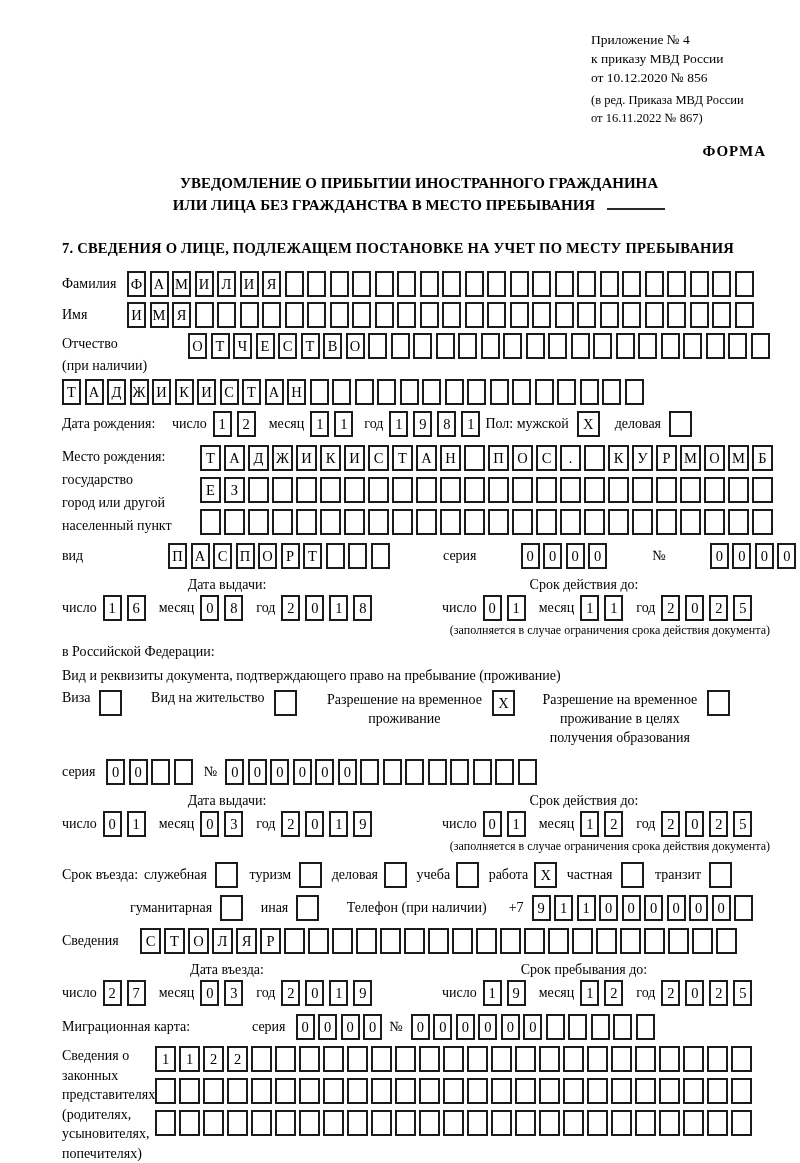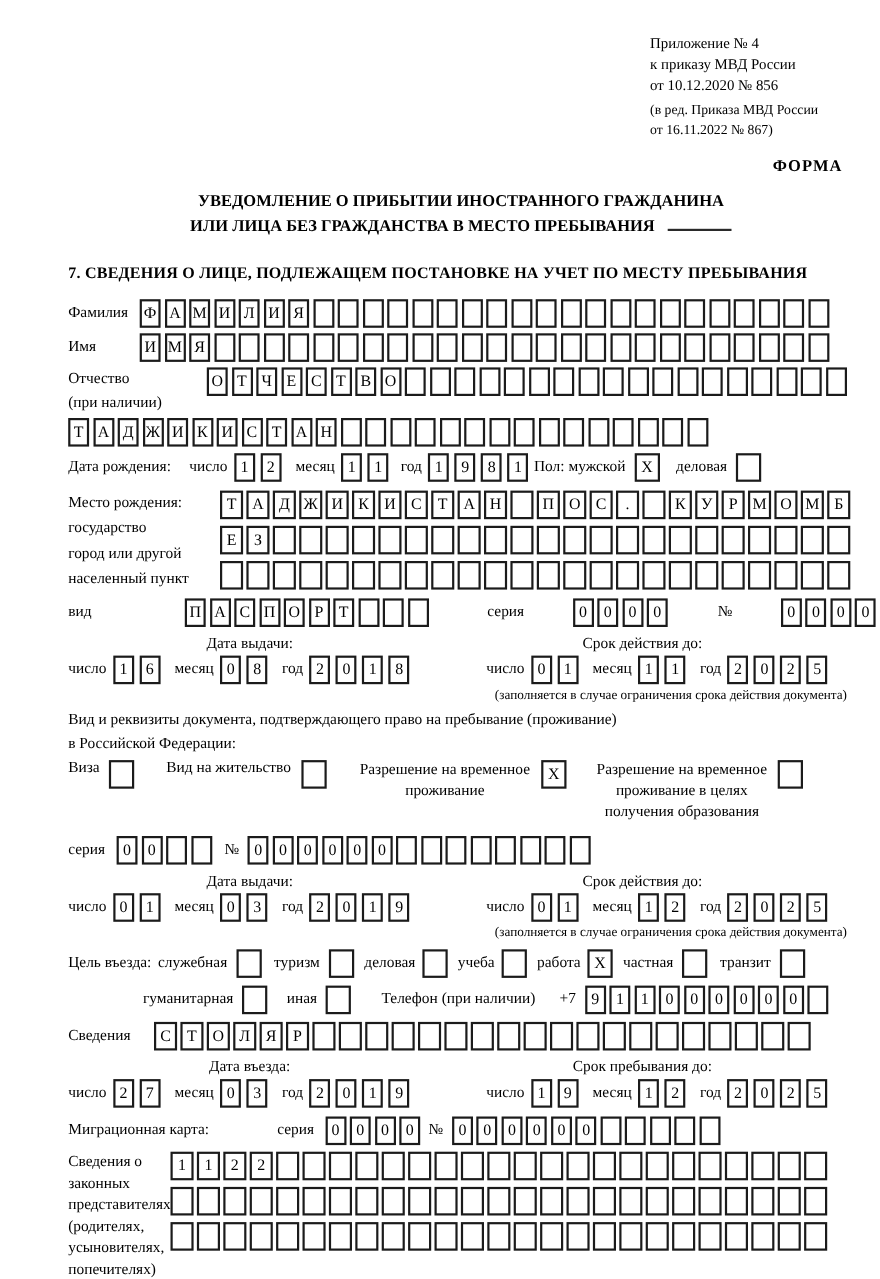--- a/index.html
+++ b/index.html
@@ -391,22 +391,22 @@
       <span class="cells">
           <span class="cell">2</span>
           <span class="cell">0</span>
           <span class="cell">2</span>
           <span class="cell">5</span>
         </span>
     </span>
   </div>
   <div class="note noterow">(заполняется в случае ограничения срока действия документа)</div>
 
+  <div style="margin-top:6px;">в Российской Федерации:</div>
   <div style="margin-top:8px;">Вид и реквизиты документа, подтверждающего право на пребывание (проживание)</div>
-  <div style="margin-top:6px;">в Российской Федерации:</div>
 
   <div class="frow top" style="margin-top:6px;">
     <span class="opt">
       <span class="lb mr8">Виза</span>
       <span class="cells cb">
           <span class="cell"></span>
         </span>
     </span>
     <span class="opt" style="margin-left:26px;">
       <span class="lb mr10">Вид на жительство</span>
@@ -498,21 +498,21 @@
           <span class="cell">2</span>
           <span class="cell">0</span>
           <span class="cell">2</span>
           <span class="cell">5</span>
         </span>
     </span>
   </div>
   <div class="note noterow">(заполняется в случае ограничения срока действия документа)</div>
 
   <div class="frow" style="margin-top:8px;">
-    <span class="lb mr6">Цель въезда:</span>
+    <span class="lb mr6">Срок въезда:</span>
     <span class="lb mr8">служебная</span>
     <span class="cells cb mr8">
         <span class="cell"></span>
       </span>
     <span class="lb mr8">туризм</span>
     <span class="cells cb mr6">
         <span class="cell"></span>
       </span>
     <span class="lb mr6">деловая</span>
     <span class="cells cb mr6">

